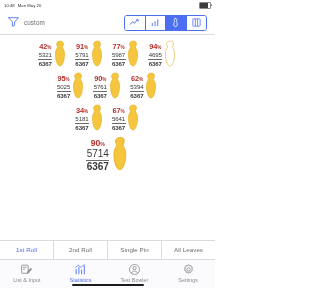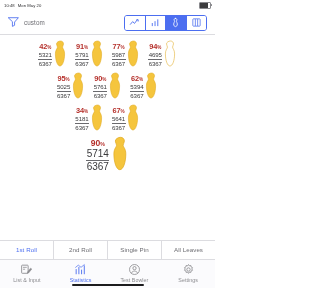--- a/index.html
+++ b/index.html
@@ -154,20 +154,21 @@
     color: #3a3a3c;
     border-bottom: 0.6px solid #6a6a6e;
     padding: 0 0.5px 0.6px 0.5px;
     letter-spacing: -0.1px;
   }
   .den {
     font-size: 6.1px;
     color: #3a3a3c;
     padding-top: 0.8px;
     letter-spacing: -0.1px;
+    font-weight: bold;
   }
   .pin-glyph { display: block; }
 
   
   .pin-row.r4 .pct { font-size: 8.6px; margin-bottom: 2px; }
   .pin-row.r4 .pct .unit { font-size: 5.2px; }
   .pin-row.r4 .num,
   .pin-row.r4 .den { font-size: 10px; }
   .pin-row.r4 .pin-cell { gap: 2.5px; }
 

